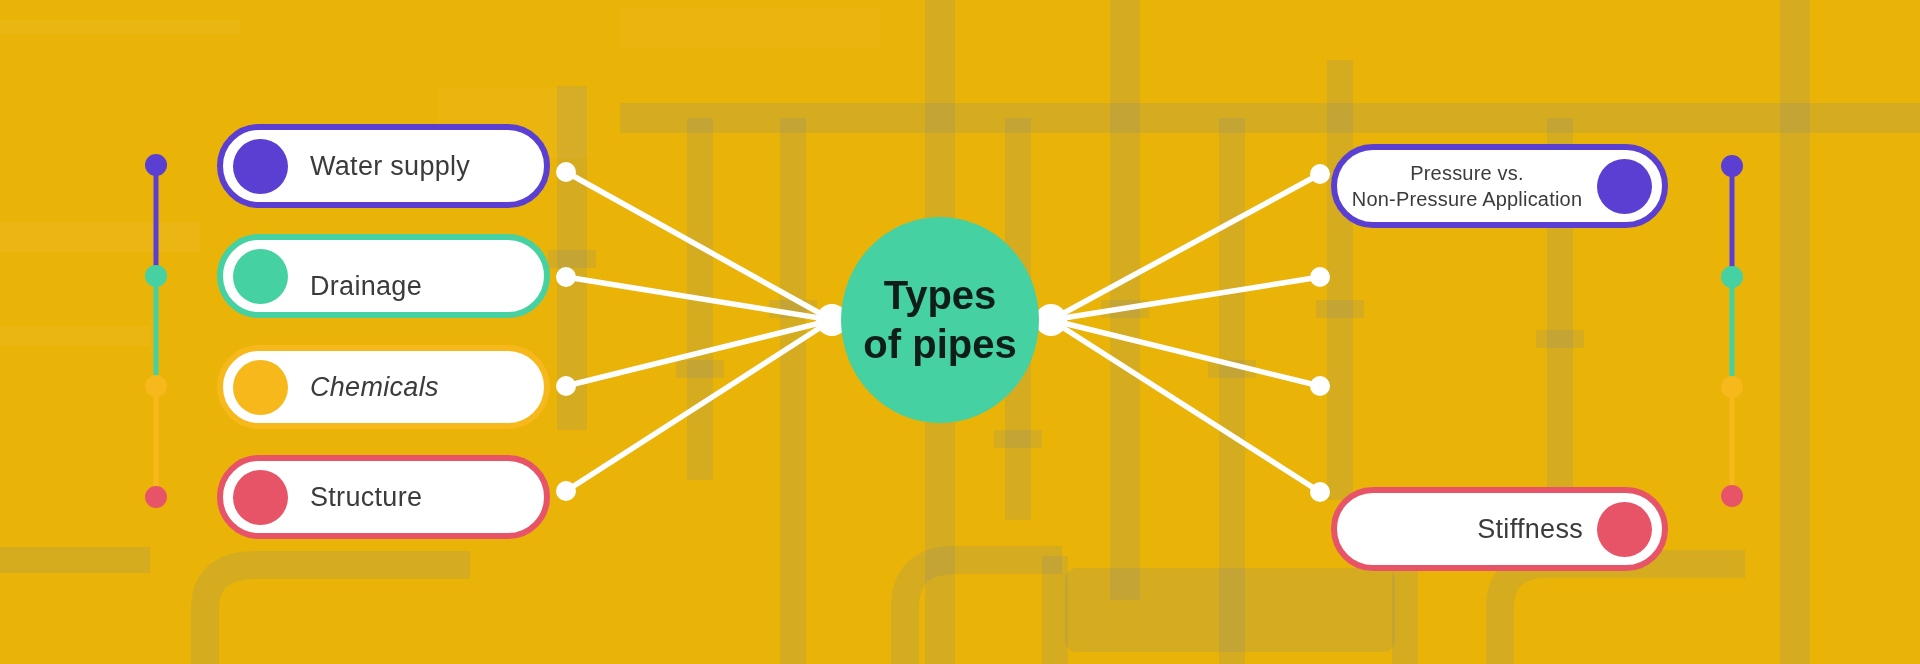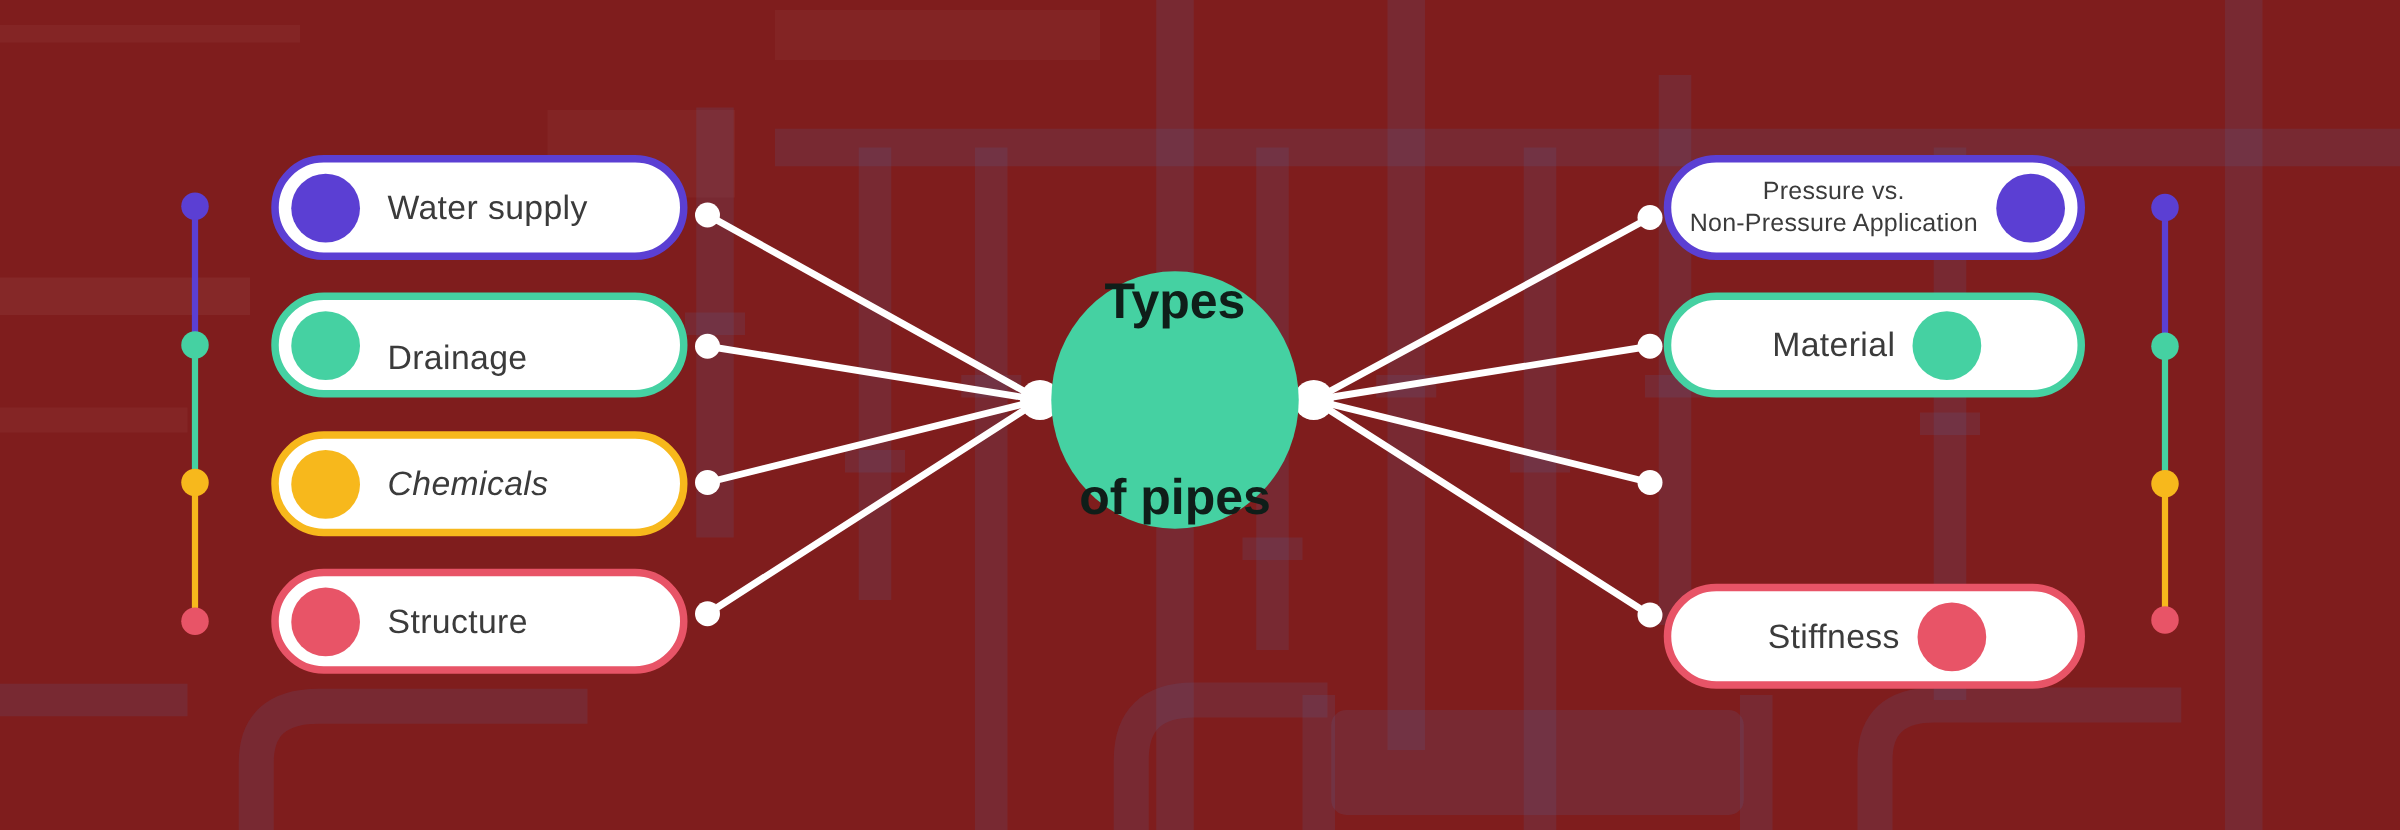--- a/index.html
+++ b/index.html
@@ -7,37 +7,37 @@
     position:relative;width:1920px;height:664px;overflow:hidden;
     font-family:"Liberation Sans",sans-serif;
   }
   .layer{position:absolute;left:0;top:0;width:1920px;height:664px;display:block;}
   .pill{
     position:absolute;height:84px;background:#ffffff;border:6px solid #999;
     border-radius:46px;display:flex;align-items:center;box-sizing:border-box;
     z-index:3;
   }
   .pill.left{left:217px;width:333px;padding:0 14px 0 10px;}
-  .pill.right{left:1331px;width:337px;padding:0 10px 0 14px;justify-content:center;}
+  .pill.right{left:1331px;width:337px;padding:0 10px 0 14px;justify-content:flex-end;margin-top:20px;}
   .cdot{width:55px;height:55px;border-radius:50%;flex:0 0 auto;}
   .pill.left .cdot{margin-right:22px;}
   .pill.right .cdot{margin-left:14px;}
   .label{font-size:27px;color:#3B3B3B;letter-spacing:0.3px;white-space:nowrap;}
   .pill.right .label{text-align:right;}
   .two-line{flex:1;text-align:center;font-size:20px;line-height:1.32;color:#3B3B3B;letter-spacing:0.2px;}
   .center-node{
     position:absolute;left:841px;top:217px;width:198px;height:206px;border-radius:50%;
-    display:flex;flex-direction:column;align-items:center;justify-content:space-between;
+    display:flex;flex-direction:column;align-items:center;justify-content:center;
     text-align:center;font-weight:bold;font-size:40px;line-height:1.22;z-index:2;
   }
 </style>
 </head>
 <body>
 
-<div class="stage" style="background-color: #7f1d1d;">
+<div class="stage" style="background-color: #eab308;">
 
   <svg class="layer" viewBox="0 0 1920 664" aria-hidden="true">
     <g stroke="#4a7cc0" stroke-opacity="0.13" fill="none">
       <path d="M620 118 H1920" stroke-width="30"></path>
       <path d="M572 86 V430" stroke-width="30"></path>
       <path d="M700 118 V480" stroke-width="26"></path>
       <path d="M793 118 V664" stroke-width="26"></path>
       <path d="M940 0 V664" stroke-width="30"></path>
       <path d="M1018 118 V520" stroke-width="26"></path>
       <path d="M1125 0 V600" stroke-width="30"></path>
@@ -142,22 +142,18 @@
     <span>of pipes</span>
   </div>
 
   <div class="pill right" style="top: 124px; border-color: rgb(91, 63, 211);">
     <span class="two-line" style="color: rgb(59, 59, 59);">
       <span>Pressure vs.</span><br>
       <span>Non-Pressure Application</span>
     </span>
     <span class="cdot" style="background-color: rgb(91, 63, 211);"></span>
   </div>
-  <div class="pill right" style="top: 234px; border-color: rgb(69, 209, 162);">
-    <span class="label" style="color: rgb(59, 59, 59);">Material</span>
-    <span class="cdot" style="background-color: rgb(69, 209, 162);"></span>
-  </div>
   <div class="pill right" style="top: 467px; border-color: rgb(232, 84, 103);">
     <span class="label" style="color: rgb(59, 59, 59);">Stiffness</span>
     <span class="cdot" style="background-color: rgb(232, 84, 103);"></span>
   </div>
 
 </div>
 
 </body></html>

